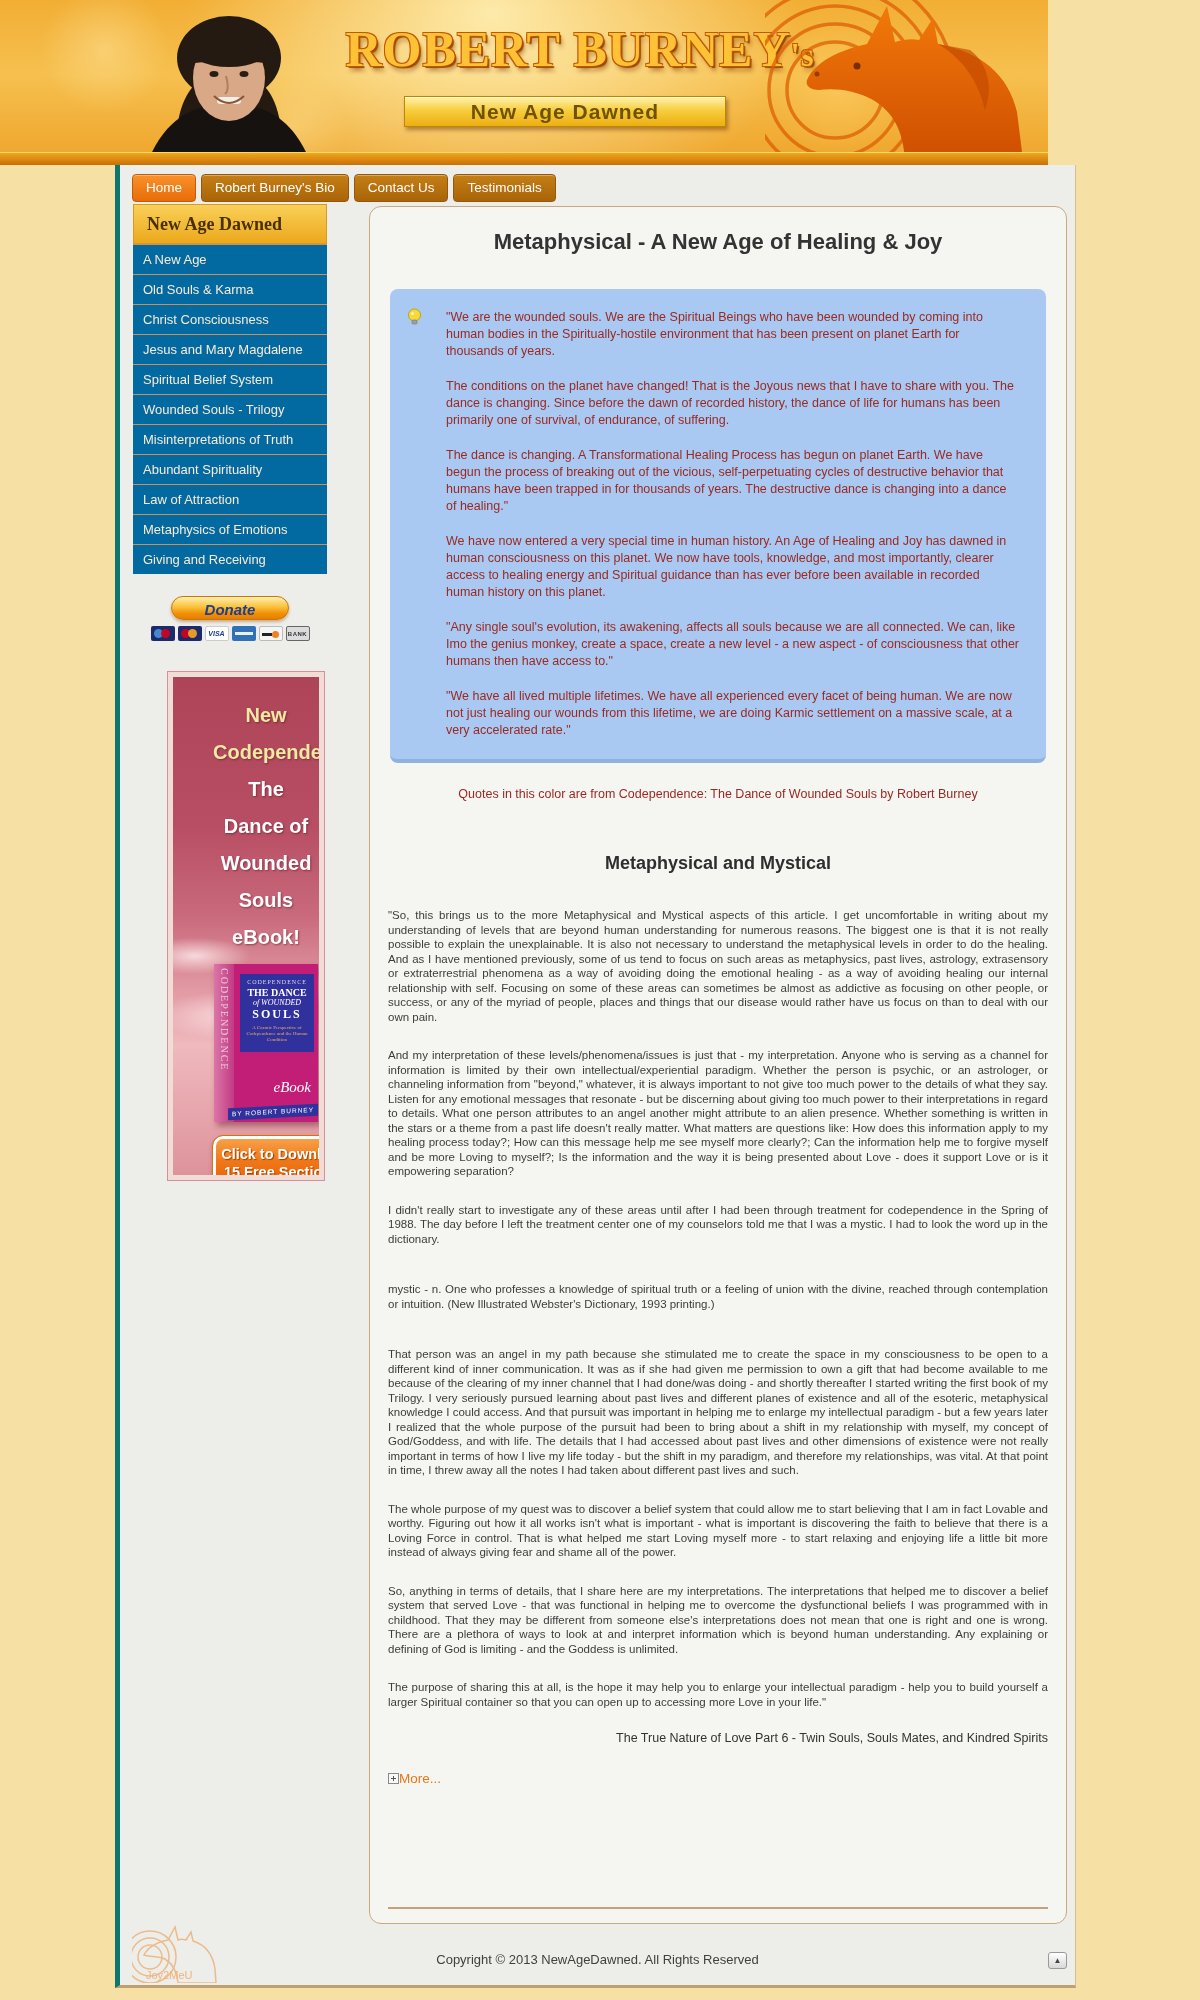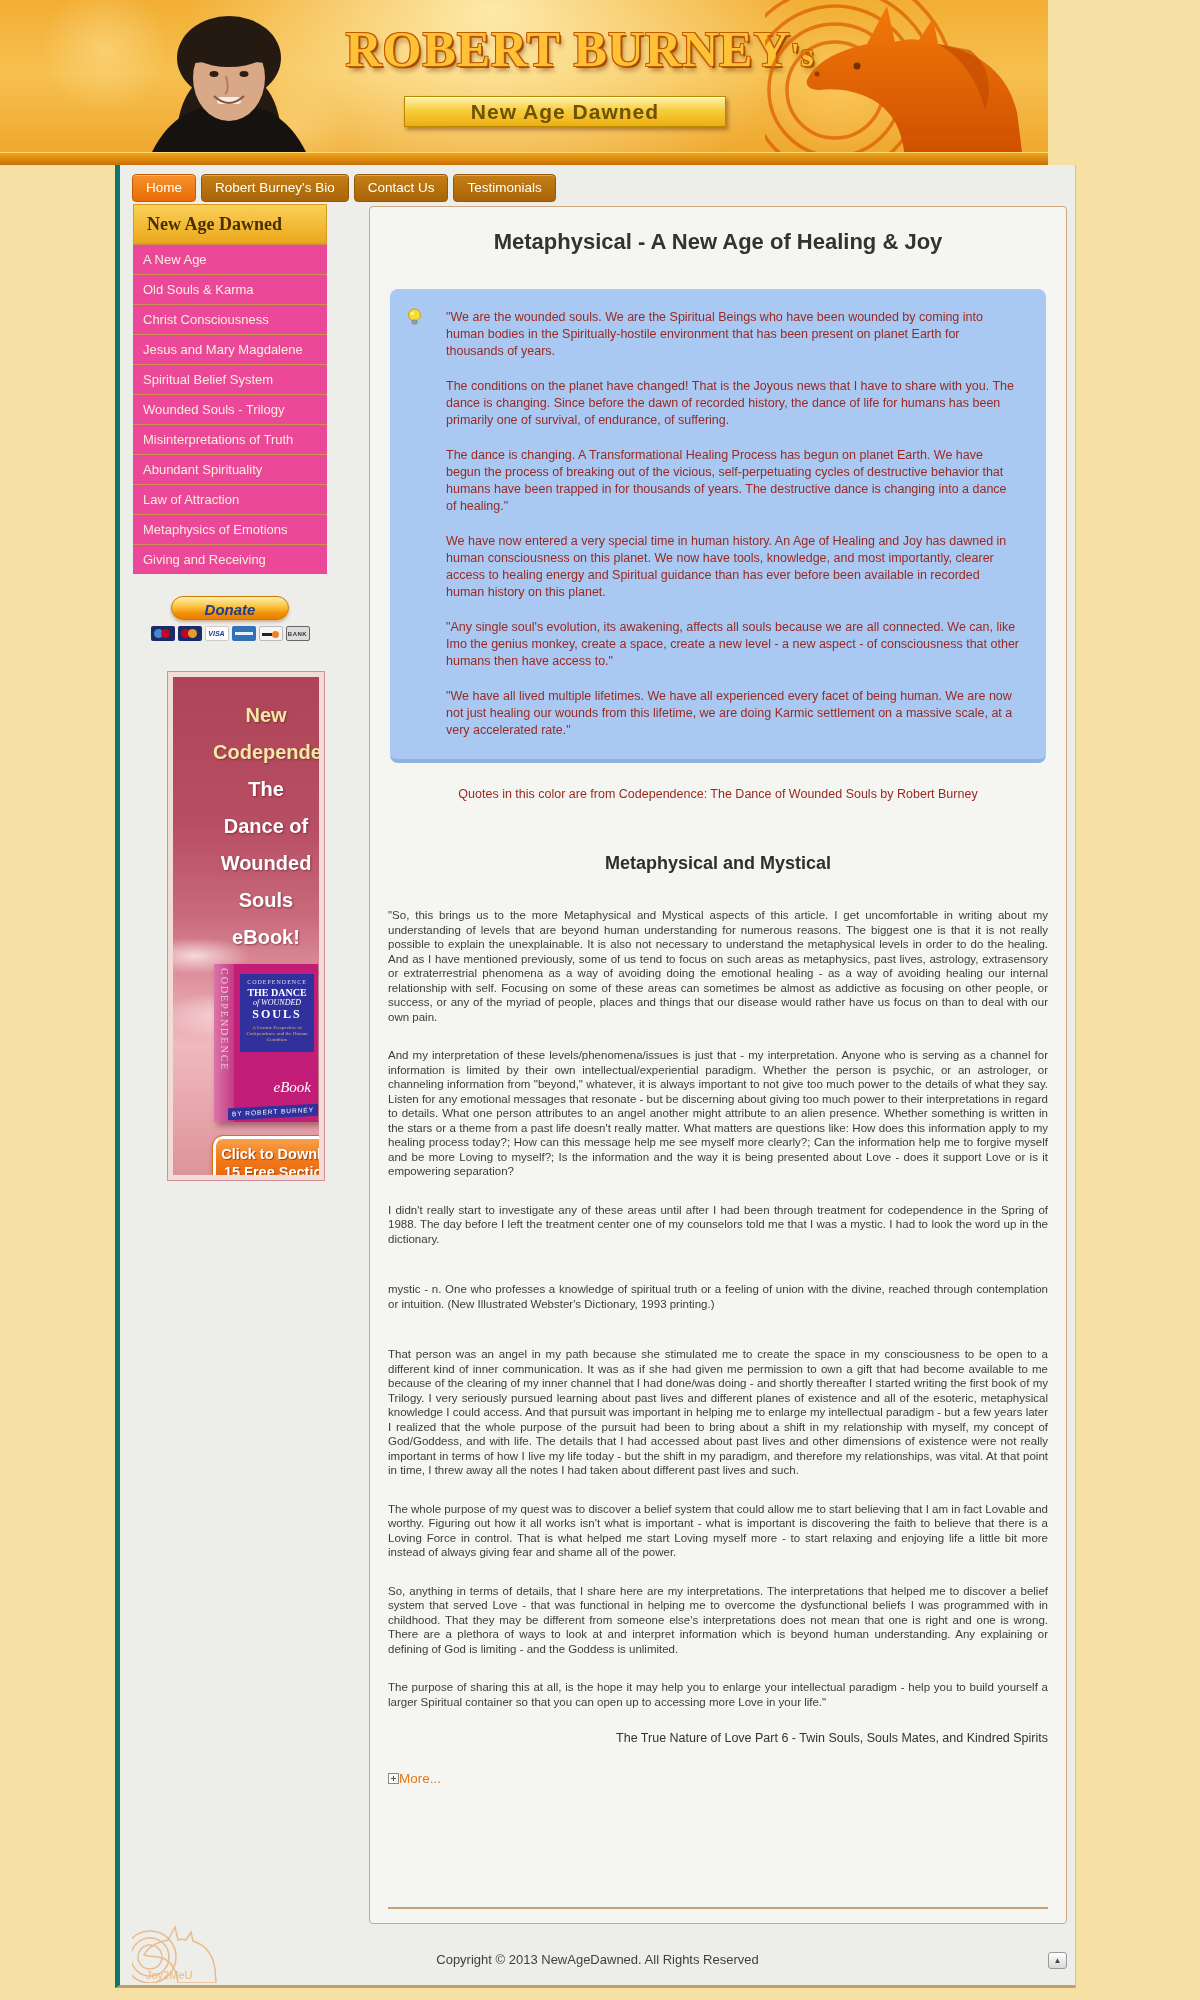--- a/index.html
+++ b/index.html
@@ -42,21 +42,21 @@
     box-shadow:inset 0 1px 0 rgba(255,255,255,.35); }
   .nav-btn.active { background:linear-gradient(180deg,#F8922C,#E86C06); border-color:#C55A04; }
 
   .content-row { display:flex; margin-top:2px; }
 
   
   .sidebar { width:194px; margin-left:13px; flex:none; }
   .menu-header { height:40px; background:linear-gradient(180deg,#F9D058,#ECA81C);
     border:1px solid #D89A20; display:flex; align-items:center; padding-left:13px;
     font-family:"Liberation Serif", serif; font-weight:bold; font-size:18px; color:#4A2F02; }
-  .menu-item { background:#ec4899; border-top:1px solid #CE8F52; color:#F8ECD9;
+  .menu-item { background:#0369a1; border-top:1px solid #CE8F52; color:#F8ECD9;
     font-size:13px; padding:7px 10px 8px; height:30px; cursor:pointer; }
   .donate-wrap { margin-top:22px; text-align:center; }
   .donate-pill { display:inline-block; width:118px; height:24px; line-height:25px; border-radius:14px;
     background:linear-gradient(180deg,#FFEFB0 0%,#FBC23C 45%,#F09006 75%,#E87E02 100%);
     border:1px solid #C97804; font-weight:bold; font-style:italic; font-size:15px; color:#1F3E8C;
     box-shadow:0 2px 3px rgba(150,80,0,.4); cursor:pointer; }
   .cards { margin-top:6px; display:flex; gap:3px; justify-content:center; }
   .card-ic { width:24px; height:15px; border-radius:2px; position:relative; overflow:hidden;
     font-size:7px; font-weight:bold; display:flex; align-items:center; justify-content:center; }
   .ic-navy { background:#1B2A6B; }
@@ -100,21 +100,21 @@
   .bk-author { position:absolute; left:14px; right:0; bottom:4px; height:12px; background:#31319E;
     transform:skewY(-3deg); font-size:6.5px; color:#FFF; letter-spacing:1px; line-height:12px; text-align:center; }
 
   .dl-btn { width:142px; margin:14px auto 0; border-radius:10px; cursor:pointer;
     background:linear-gradient(180deg,#F8A048 0%,#F07818 45%,#E85E04 100%);
     border:3px solid #FFF; outline:1px solid #D87010; color:#FFF; font-size:14.5px; font-weight:bold;
     line-height:18px; padding:6px 0; text-shadow:1px 1px 1px #A04000; box-shadow:0 2px 5px rgba(140,60,0,.45); }
 
   
   .article { flex:1; margin:2px 8px 0 42px; background:#F5F5F2; border:1px solid #CBA87E;
-    border-radius:4px; padding:14px 18px 0; height:1718px; position:relative; }
+    border-radius:12px; padding:14px 18px 0; height:1718px; position:relative; }
   .page-title { text-align:center; font-size:22px; font-weight:bold; color:#333; margin-top:8px; }
   .quote-box { margin:34px 2px 0; background:#A9C9F3; border-radius:8px; border-bottom:4px solid #8FB2DF;
     padding:20px 26px 20px 56px; position:relative; color:#9A2921; font-size:12.5px; line-height:17px; }
   .qp + .qp { margin-top:18px; }
   .bulb { position:absolute; left:15px; top:18px; width:19px; height:19px; }
   .quote-caption { margin-top:24px; text-align:center; color:#9A2921; font-size:12.5px; }
   .section-heading { margin-top:52px; text-align:center; font-size:18px; font-weight:bold; color:#2E2E2E; }
   .bp { margin-top:24px; font-size:11.5px; line-height:14.5px; color:#3C3C3C; text-align:justify; }
   .bp.first { margin-top:34px; }
   .bp.spaced { margin-top:36px; }

